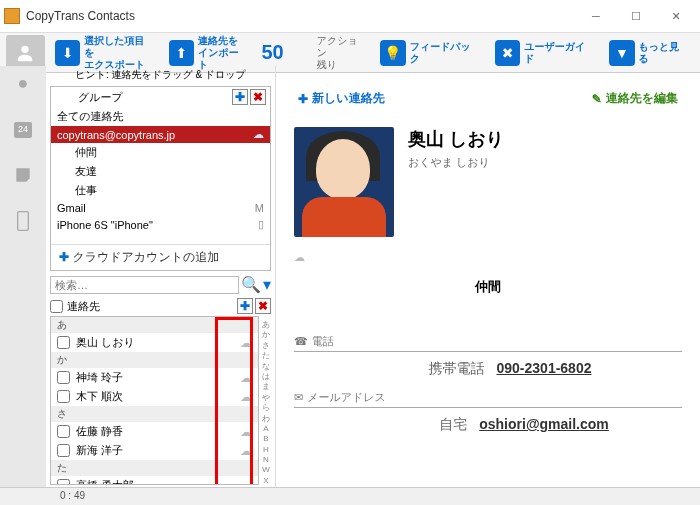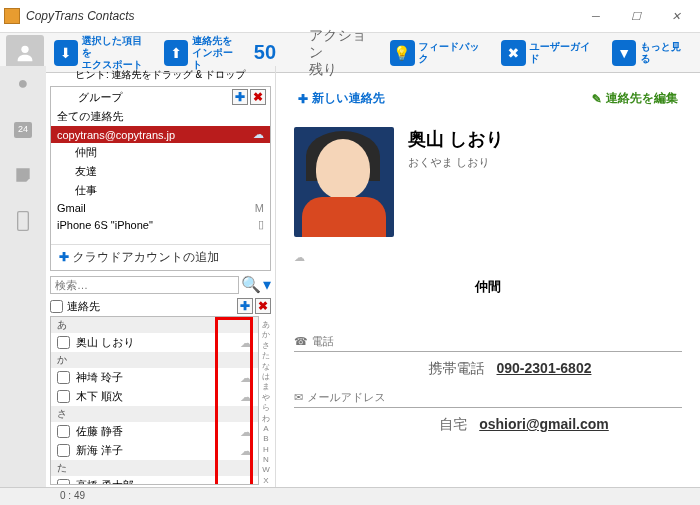--- a/index.html
+++ b/index.html
@@ -1,26 +1,26 @@
 <!DOCTYPE html>
 <html><head>
 <meta charset="utf-8">
 <style>
 * { box-sizing: border-box; margin: 0; padding: 0; font-family: "Meiryo", "Segoe UI", sans-serif; }
 body { background: #fff; width: 700px; height: 505px; overflow: hidden; font-size: 11px; }
-.titlebar { height: 26px; display: flex; align-items: center; padding: 16px 4px; border-bottom: 1px solid #ddd; font-style: italic; }
+.titlebar { height: 26px; display: flex; align-items: center; padding: 16px 4px; border-bottom: 1px solid #ddd; }
 .titlebar .app-icon { width: 16px; height: 16px; background: #e89c30; border: 1px solid #b87820; margin-right: 6px; }
 .titlebar .title { flex: 1; font-size: 12px; color: #333; }
 .titlebar .win-btn { width: 40px; height: 24px; display: flex; align-items: center; justify-content: center; color: #666; }
 .toolbar { height: 40px; background: #f5f5f5; display: flex; align-items: center; padding: 2px 6px; gap: 4px; border-bottom: 1px solid #ccc; }
 .tb-btn { display: flex; align-items: center; gap: 4px; padding: 2px 6px; height: 36px; }
 .tb-icon { width: 26px; height: 26px; background: #0a6ed1; border-radius: 4px; display: flex; align-items: center; justify-content: center; color: #fff; font-size: 14px; }
 .tb-label { font-size: 10px; font-weight: bold; color: #0a6ed1; line-height: 1.2; white-space: pre-line; }
 .tb-count { font-size: 20px; font-weight: bold; color: #0a6ed1; margin: 0 4px; }
-.tb-action { font-size: 14px; color: #666; line-height: 1.2; white-space: pre-line; margin-left: 25px; }
+.tb-action { font-size: 10px; color: #666; line-height: 1.2; white-space: pre-line; margin-left: 25px; }
 .left-nav { position: absolute; left: 0; top: 66px; width: 46px; bottom: 18px; background: #e8e8e8; display: flex; flex-direction: column; align-items: center; padding-top: 2px; gap: 16px; }
 .nav-item { width: 30px; height: 30px; display: flex; align-items: center; justify-content: center; color: #aaa; font-size: 18px; }
 .main { position: absolute; left: 46px; top: 66px; right: 0; bottom: 18px; display: flex; }
 .left-panel { width: 230px; display: flex; flex-direction: column; border-right: 1px solid #ddd; }
 .hint { text-align: center; font-size: 10px; padding: 2px; }
 .group-box { border: 1px solid #bbb; margin: 2px 4px; }
 .group-header { display: flex; align-items: center; padding: 2px 4px; }
 .group-header span { flex: 1; font-size: 11px; margin-left: 23px; }
 .sq-btn { width: 16px; height: 16px; border: 1px solid #888; display: flex; align-items: center; justify-content: center; font-size: 12px; margin-left: 2px; background: #f8f8f8; }
 .group-item { padding: 2px 6px; font-size: 11px; display: flex; align-items: center; }

